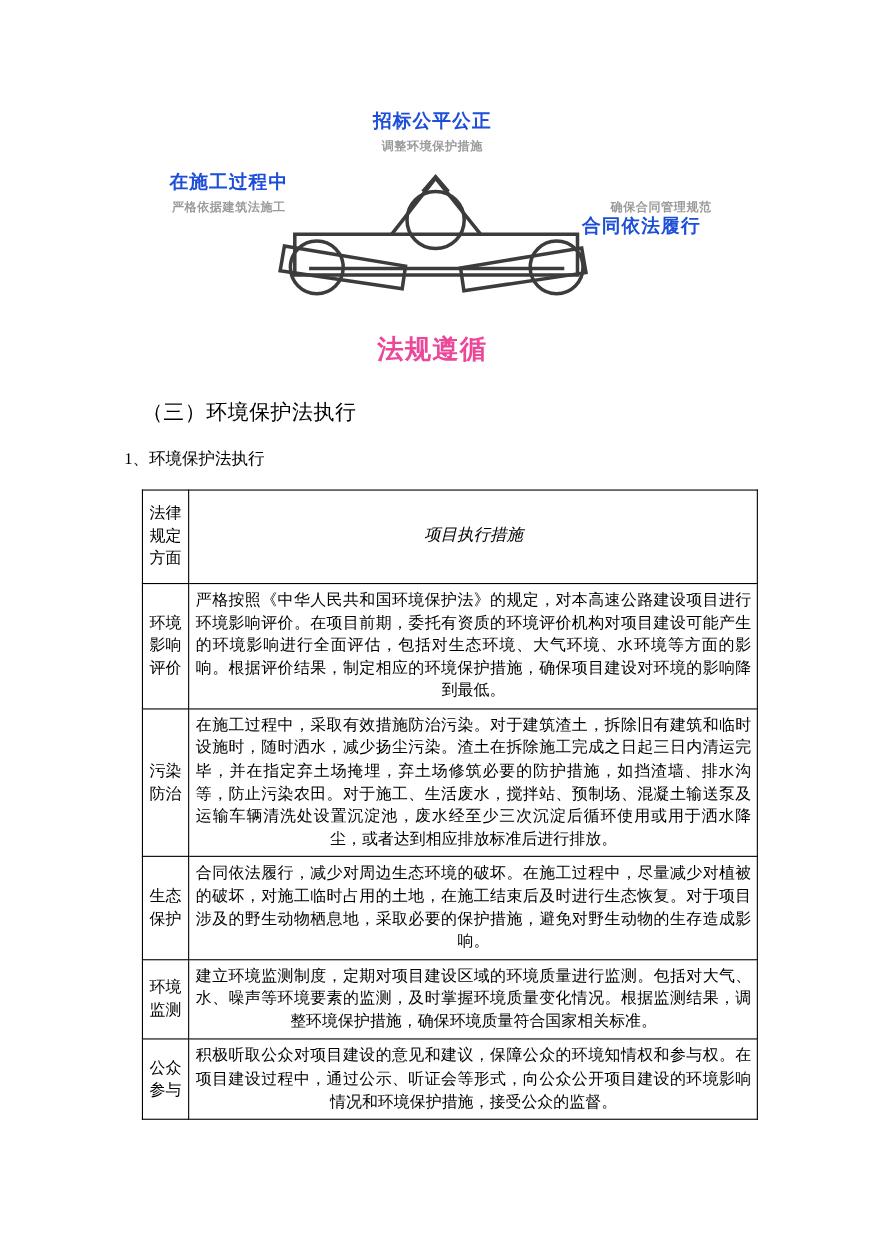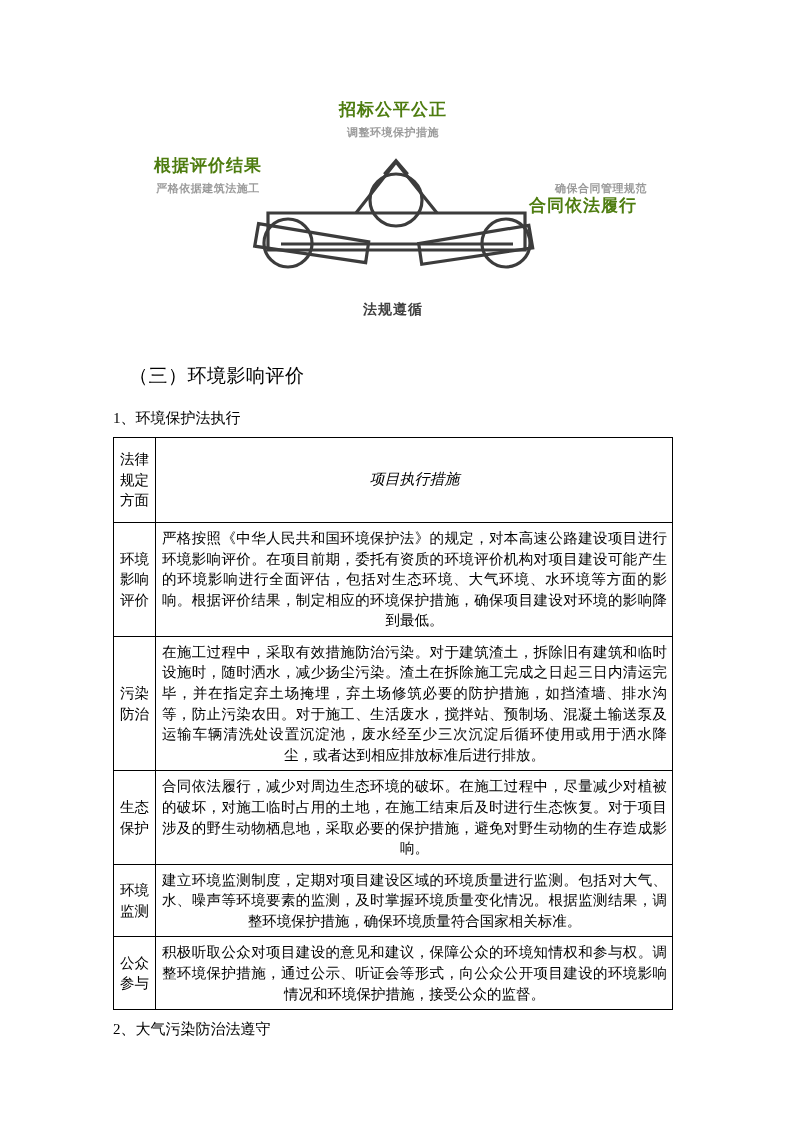--- a/index.html
+++ b/index.html
@@ -37,21 +37,21 @@
 
   .fig-label {
     position: absolute;
     text-align: center;
     white-space: nowrap;
     font-family: "Liberation Serif", "DejaVu Serif", serif;
   }
   .fig-title {
     font-size: 17px;
     font-weight: bold;
-    color: #4d7c0f;
+    color: #1d4ed8;
     letter-spacing: 1px;
   }
   .fig-sub {
     font-size: 11px;
     font-weight: bold;
     color: #9b9b9b;
     letter-spacing: 0.5px;
   }
   .lbl-top       { left: 180px; top: 10px;  width: 200px; }
   .lbl-top-sub   { left: 180px; top: 37px;  width: 200px; }
@@ -83,21 +83,21 @@
     margin: 8px 0 0 0;
     padding: 0;
     line-height: 1.5;
   }
 
   
   table.law-table {
     border-collapse: collapse;
     width: 560px;
     table-layout: fixed;
-    margin: 0;
+    margin: 16px;
     border-radius: 17px;
   }
   table.law-table td {
     border: 1px solid #000000;
     vertical-align: middle;
     font-size: 14.5px;
     line-height: 1.42;
   }
   td.col-aspect {
     width: 39px;
@@ -147,30 +147,30 @@
 
         <circle cx="175" cy="155" r="24"></circle>
         <circle cx="393" cy="155" r="24"></circle>
         <circle cx="283" cy="112" r="26"></circle>
       </g>
     </svg>
 
     <div class="fig-label fig-title lbl-top">招标公平公正</div>
     <div class="fig-label fig-sub lbl-top-sub">调整环境保护措施</div>
 
-    <div class="fig-label fig-title lbl-left">根据评价结果</div>
+    <div class="fig-label fig-title lbl-left">在施工过程中</div>
     <div class="fig-label fig-sub lbl-left-sub">严格依据建筑法施工</div>
 
     <div class="fig-label fig-title lbl-right">合同依法履行</div>
     <div class="fig-label fig-sub lbl-right-sub">确保合同管理规范</div>
 
-    <div class="fig-label fig-title lbl-bottom" style="color:#404040; font-size:14px;">法规遵循</div>
+    <div class="fig-label fig-title lbl-bottom" style="color:#ec4899; font-size:24px;">法规遵循</div>
   </div>
 
-  <h2 class="section-heading">（三）环境影响评价</h2>
+  <h2 class="section-heading">（三）环境保护法执行</h2>
 
   <p class="sub-heading">1、环境保护法执行</p>
 
   <table class="law-table">
     <tbody>
       <tr class="header-row">
         <td class="col-aspect">法律规定方面</td>
         <td class="col-measure">项目执行措施</td>
       </tr>
 
@@ -189,20 +189,19 @@
         <td class="col-measure">合同依法履行，减少对周边生态环境的破坏。在施工过程中，尽量减少对植被的破坏，对施工临时占用的土地，在施工结束后及时进行生态恢复。对于项目涉及的野生动物栖息地，采取必要的保护措施，避免对野生动物的生存造成影响。</td>
       </tr>
 
       <tr>
         <td class="col-aspect">环境监测</td>
         <td class="col-measure">建立环境监测制度，定期对项目建设区域的环境质量进行监测。包括对大气、水、噪声等环境要素的监测，及时掌握环境质量变化情况。根据监测结果，调整环境保护措施，确保环境质量符合国家相关标准。</td>
       </tr>
 
       <tr>
         <td class="col-aspect">公众参与</td>
-        <td class="col-measure">积极听取公众对项目建设的意见和建议，保障公众的环境知情权和参与权。调整环境保护措施，通过公示、听证会等形式，向公众公开项目建设的环境影响情况和环境保护措施，接受公众的监督。</td>
+        <td class="col-measure">积极听取公众对项目建设的意见和建议，保障公众的环境知情权和参与权。在项目建设过程中，通过公示、听证会等形式，向公众公开项目建设的环境影响情况和环境保护措施，接受公众的监督。</td>
       </tr>
     </tbody>
   </table>
 
-  <p class="trailing-heading">2、大气污染防治法遵守</p>
 
 </div>
 
 </body></html>

